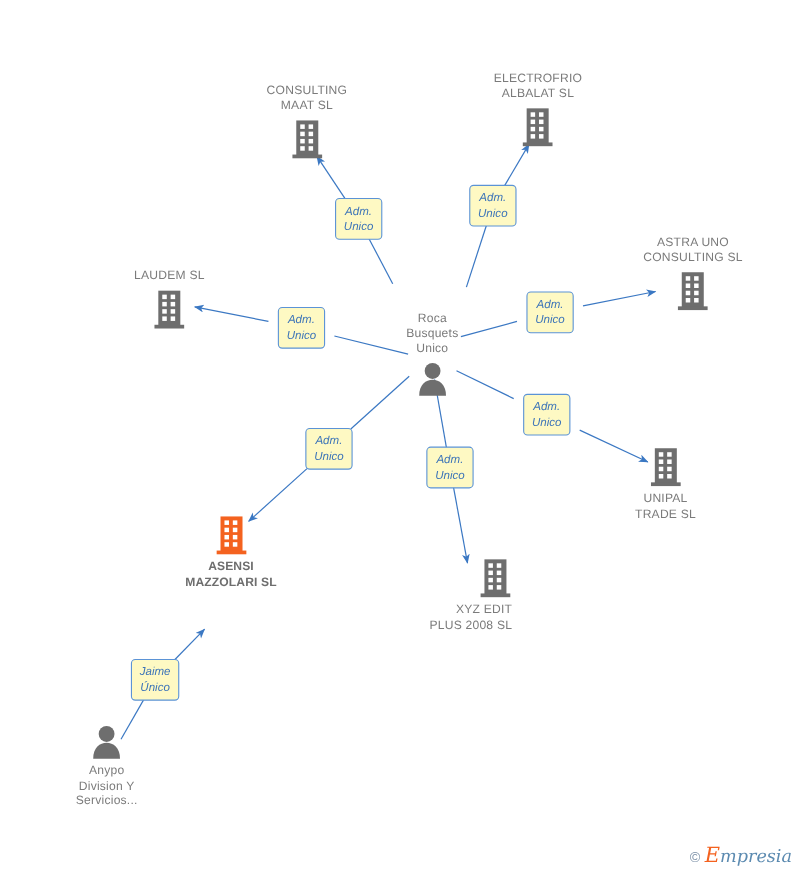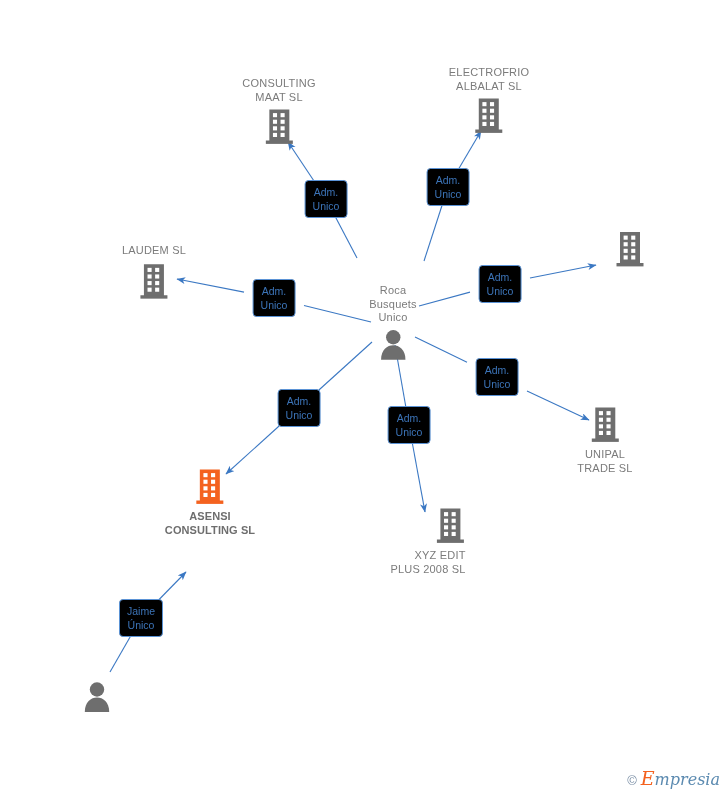--- a/index.html
+++ b/index.html
@@ -19,24 +19,25 @@
     font-size:11px;color:#7b7b7b;line-height:13.5px;
     white-space:pre-line;letter-spacing:0.2px;
   }
   .node.highlight .cap{color:#6e6e6e;font-weight:bold;letter-spacing:0.1px;}
   .cap.above{margin-bottom:4px;}
   .cap.below{margin-top:4px;}
 
   .edge-label{
     position:absolute;transform:translate(-50%,-50%);
     border:1px solid #5b93d6;border-radius:4px;
-    background:#000000;
+    background:#fef9c3;
     color:#3c74b8;font-size:10.5px;line-height:14px;
     padding:4px 7px;text-align:center;white-space:pre-line;
     box-sizing:border-box;
+    font-style:italic;
   }
 
   .watermark{
     position:absolute;right:8px;bottom:6px;
     display:flex;align-items:baseline;gap:4px;
     font-size:15px;
   }
   .watermark .copy{color:#7a8fa6;font-size:13px;}
   .watermark .brand{font-family:"DejaVu Serif", serif;font-style:italic;font-size:16px;color:#5b8ab0;}
   .watermark .brand .e{color:#f4621f;font-size:19px;}
@@ -129,20 +130,22 @@
               <rect x="8.6" y="12.2" width="4.1" height="4.1"></rect>
               <rect x="16.2" y="12.2" width="4.1" height="4.1"></rect>
               <rect x="8.6" y="18.8" width="4.1" height="4.1"></rect>
               <rect x="16.2" y="18.8" width="4.1" height="4.1"></rect>
               <rect x="8.6" y="25.4" width="4.1" height="4.1"></rect>
               <rect x="16.2" y="25.4" width="4.1" height="4.1"></rect>
             </g>
           </svg></span>
       </div>
       <div class="node" style="left: 630px; top: 249px;">
+        <div class="cap above">ASTRA UNO
+CONSULTING SL</div>
         <span class="glyph"><svg width="30" height="38" viewBox="0 0 30 38" aria-hidden="true">
             <rect x="5" y="2" width="20" height="32" fill="#6e6e6e"></rect>
             <rect x="1.5" y="33" width="27" height="3.4" fill="#6e6e6e"></rect>
             <g fill="#ffffff">
               <rect x="8.6" y="5.6" width="4.1" height="4.1"></rect>
               <rect x="16.2" y="5.6" width="4.1" height="4.1"></rect>
               <rect x="8.6" y="12.2" width="4.1" height="4.1"></rect>
               <rect x="16.2" y="12.2" width="4.1" height="4.1"></rect>
               <rect x="8.6" y="18.8" width="4.1" height="4.1"></rect>
               <rect x="16.2" y="18.8" width="4.1" height="4.1"></rect>
@@ -213,27 +216,30 @@
               <rect x="16.2" y="5.6" width="4.1" height="4.1"></rect>
               <rect x="8.6" y="12.2" width="4.1" height="4.1"></rect>
               <rect x="16.2" y="12.2" width="4.1" height="4.1"></rect>
               <rect x="8.6" y="18.8" width="4.1" height="4.1"></rect>
               <rect x="16.2" y="18.8" width="4.1" height="4.1"></rect>
               <rect x="8.6" y="25.4" width="4.1" height="4.1"></rect>
               <rect x="16.2" y="25.4" width="4.1" height="4.1"></rect>
             </g>
           </svg></span>
         <div class="cap below">ASENSI
-CONSULTING SL</div>
+MAZZOLARI SL</div>
       </div>
       <div class="node" style="left: 97px; top: 697px;">
         <span class="glyph"><svg width="30" height="32" viewBox="0 0 30 32" aria-hidden="true">
             <circle cx="15" cy="8.5" r="7.2" fill="#6e6e6e"></circle>
             <path d="M2.8 31 C2.8 20.6 9 16.4 15 16.4 C21 16.4 27.2 20.6 27.2 31 Z" fill="#6e6e6e"></path>
           </svg></span>
+        <div class="cap below">Anypo
+Division Y
+Servicios...</div>
       </div>
     </div>
 
   <div class="watermark">
     <span class="copy">©</span>
     <span class="brand"><span class="e">E</span><span>mpresia</span></span>
   </div>
 </div>
 
 </body></html>

